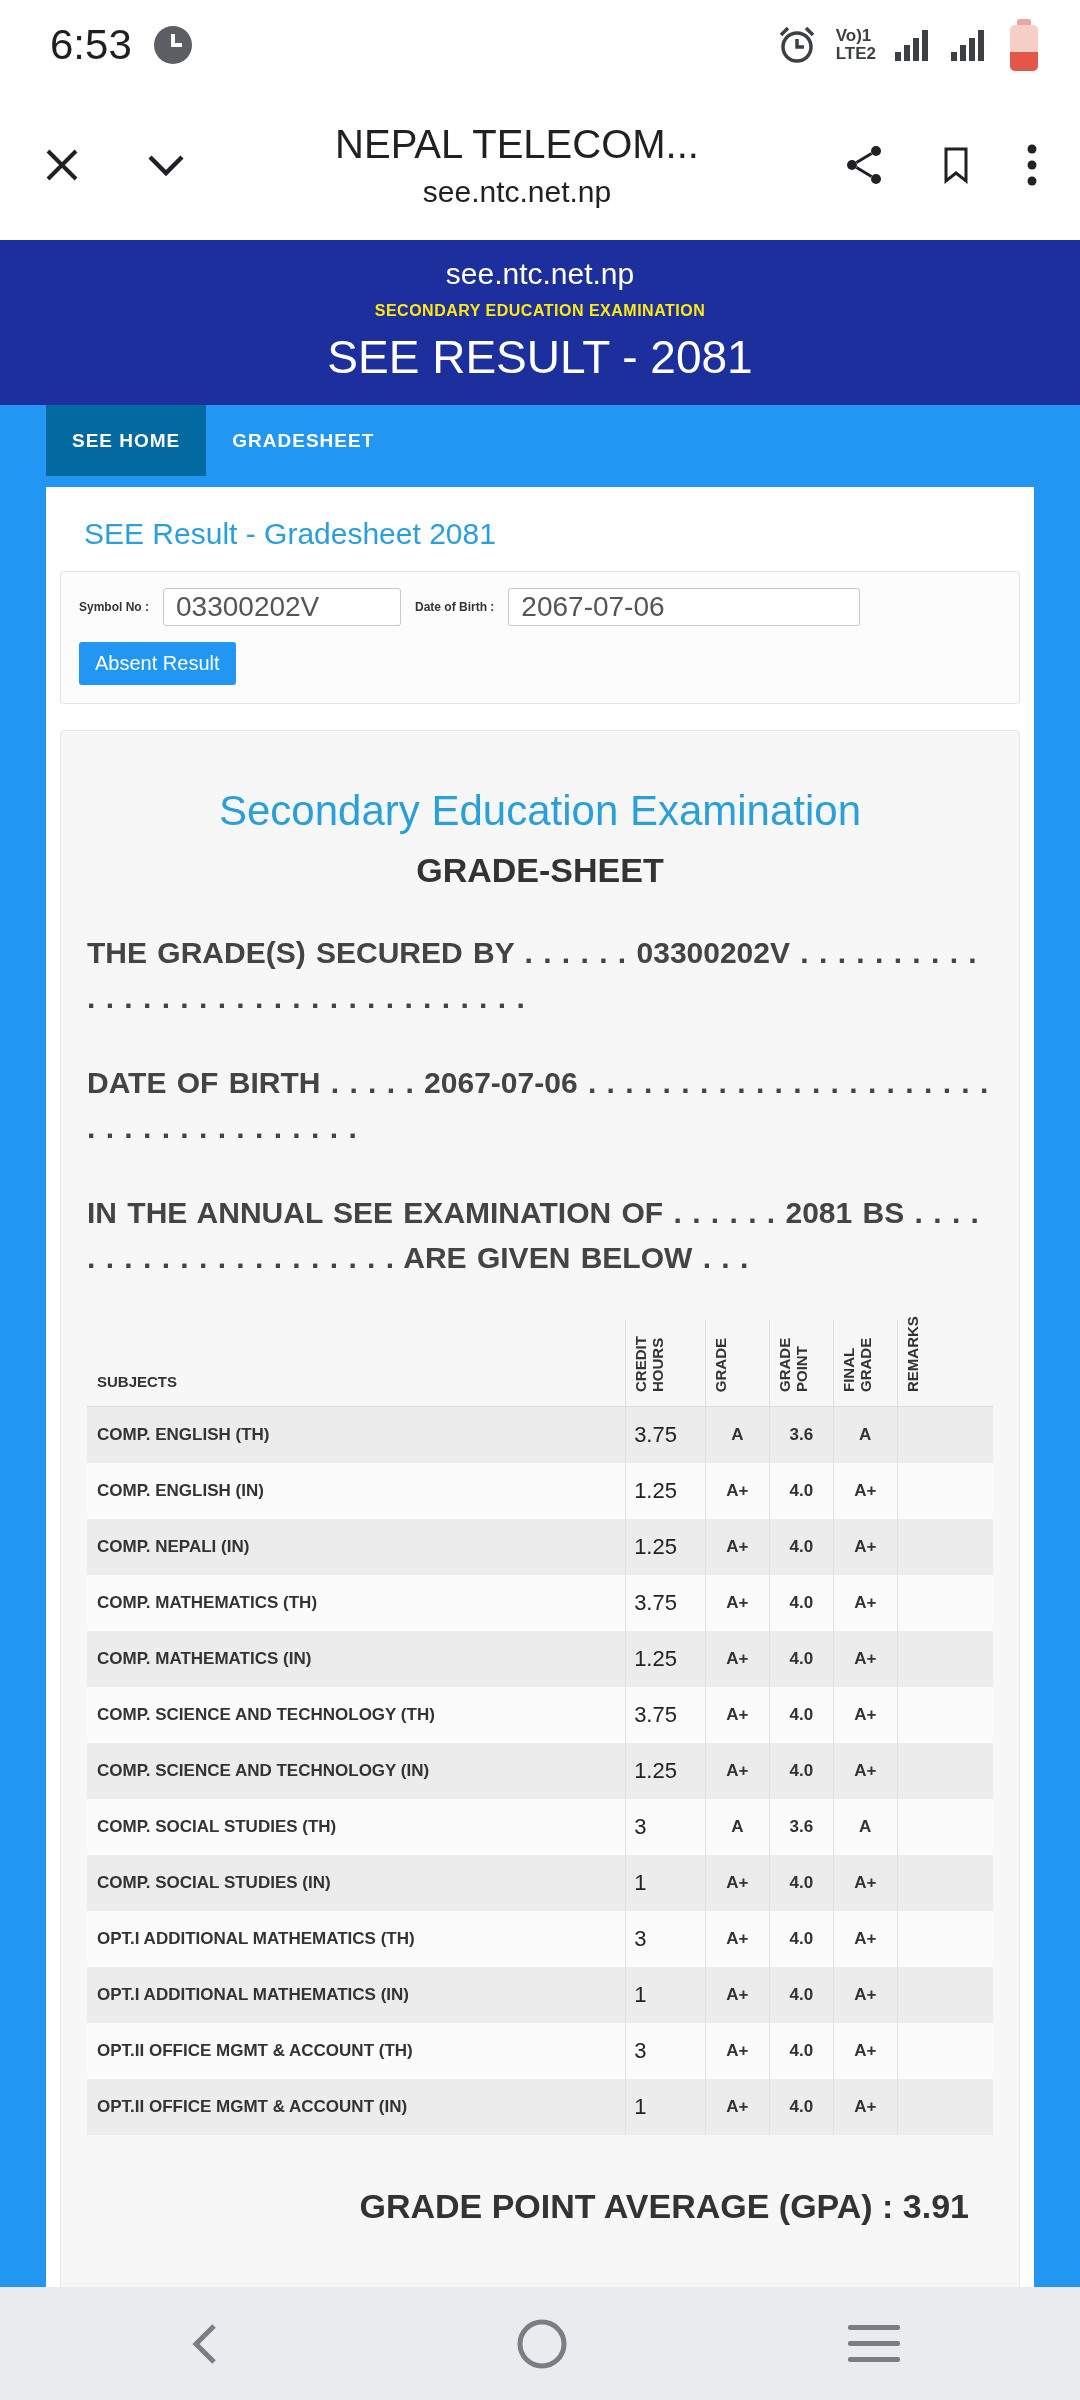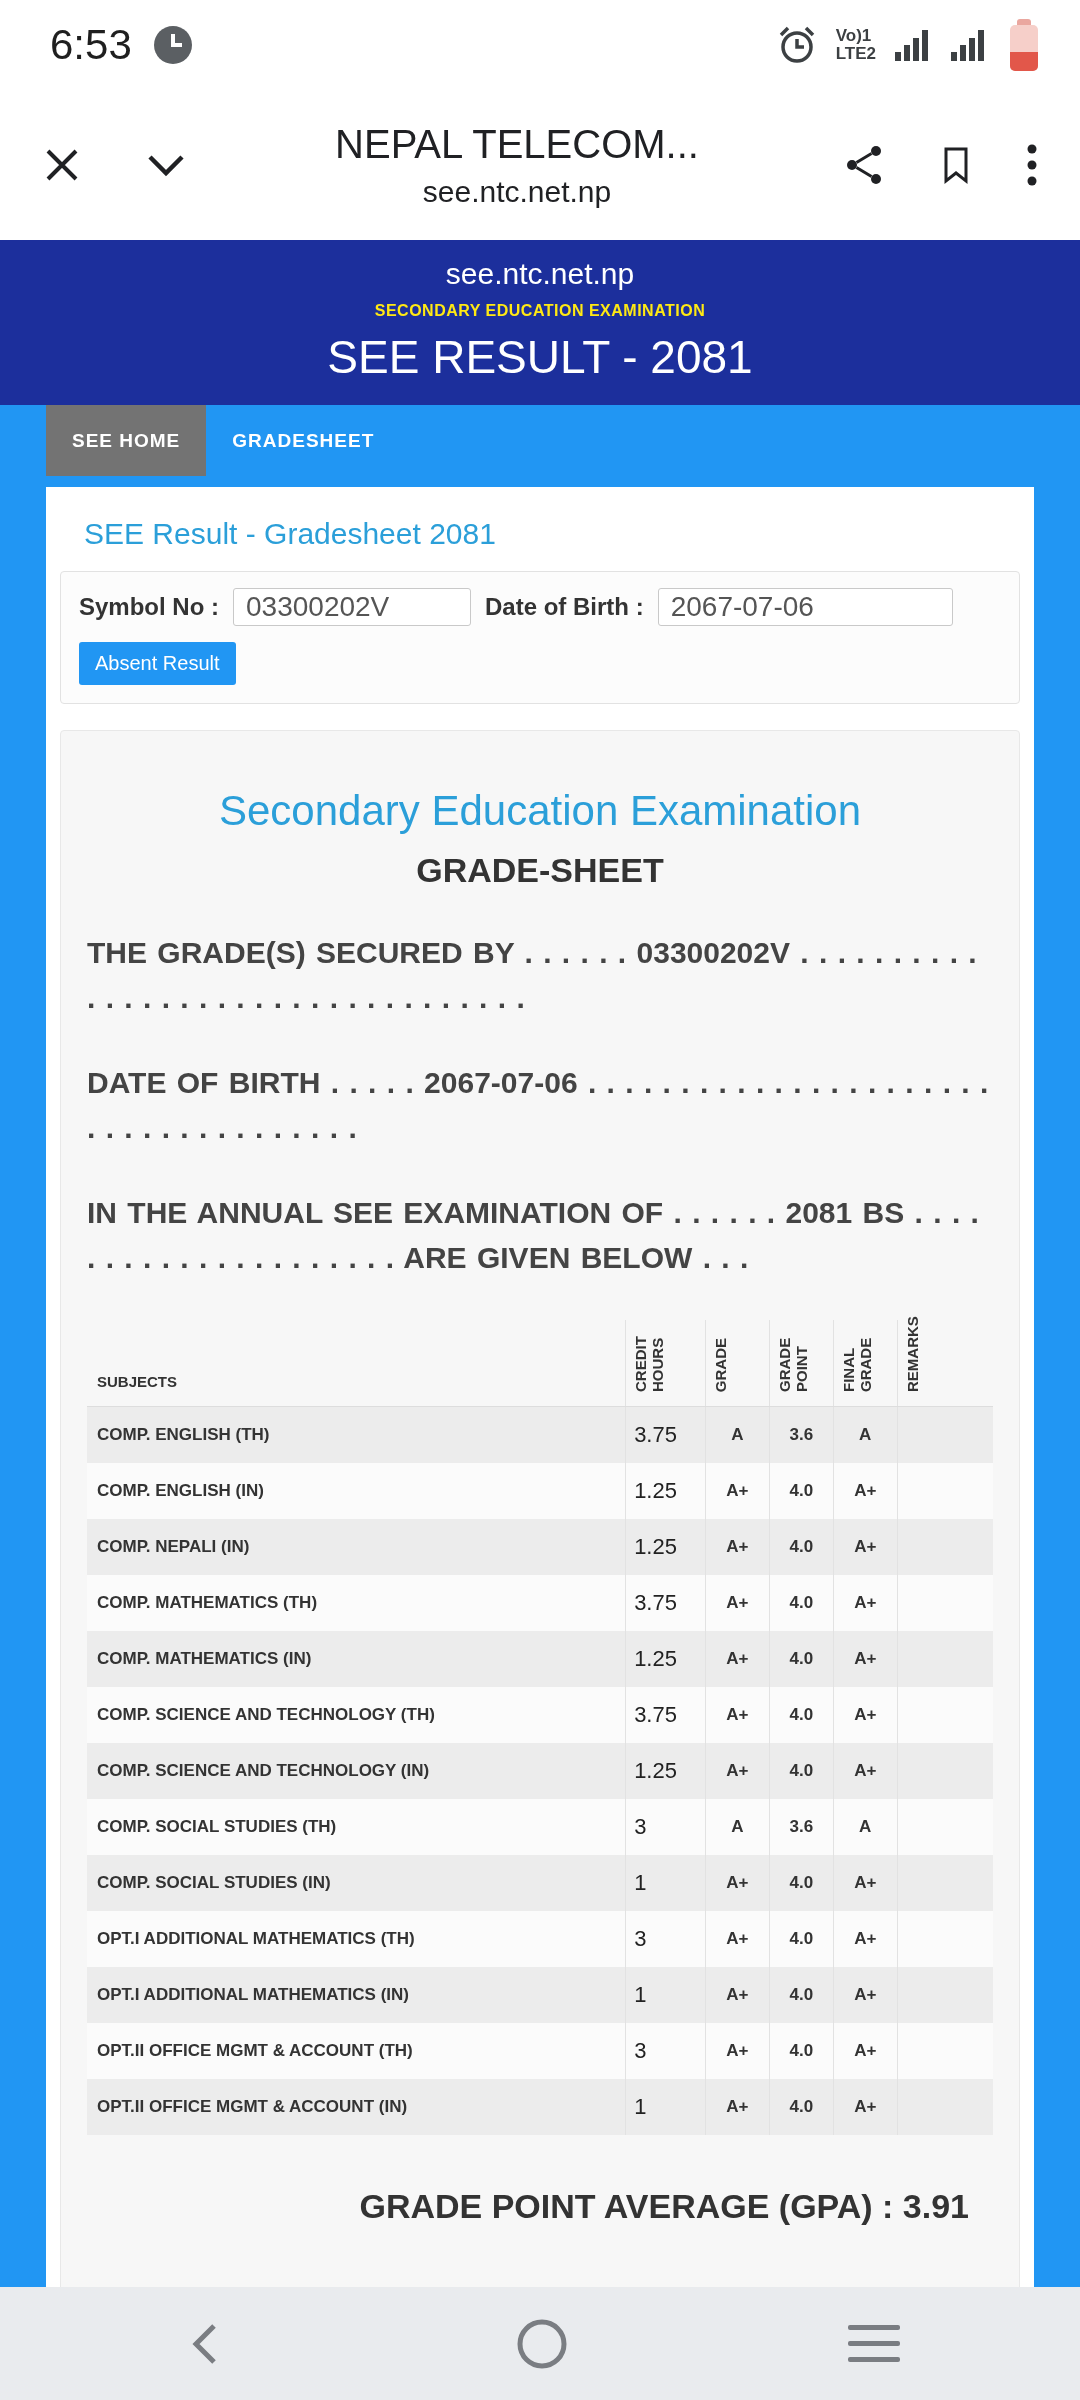--- a/index.html
+++ b/index.html
@@ -31,33 +31,33 @@
 
   
   .site-header { height:165px; background:#1c2f9c; display:flex; flex-direction:column; align-items:center; padding-top:16px; }
   .sh-domain { color:#ffffff; font-size:30px; line-height:36px; }
   .sh-subtitle { color:#ffe913; font-size:16px; font-weight:700; letter-spacing:0.5px; margin-top:10px; }
   .sh-title { color:#ffffff; font-size:46px; margin-top:10px; }
 
   
   .tab-bar { height:71px; background:#2196f3; display:flex; align-items:stretch; padding-left:46px; }
   .tab { display:flex; align-items:center; padding:0 26px; color:#fff; font-size:19px; font-weight:700; letter-spacing:1px; cursor:pointer; }
-  .tab.active { background:#737373; }
+  .tab.active { background:#0369a1; }
 
   
   .page-bg { position:relative; height:1924px; background:#2196f3; padding:11px 46px 0 46px; }
   .card { background:#fff; width:988px; min-height:1900px; padding:30px 14px 0 14px; }
   .breadcrumb { color:#2b9fd9; font-size:30px; margin-left:24px; }
 
   .form-panel { margin-top:20px; border:1px solid #e2e2e2; background:#fcfcfc; border-radius:4px; padding:16px 18px 18px 18px; }
   .form-row { display:flex; align-items:center; gap:14px; }
-  .form-label { font-size:24px; font-weight:700; color:#333; white-space:nowrap; }
+  .form-label { font-size:12px; font-weight:700; color:#333; white-space:nowrap; }
   .form-input { height:38px; border:1px solid #c9c9c9; border-radius:3px; background:#fff; font-size:28px; color:#555; padding:0 12px; font-family:"Liberation Sans", sans-serif; }
   .input-symbol { width:238px; }
-  .input-dob { width:295px; }
+  .input-dob { width:352px; }
   .search-btn { margin-top:16px; background:#2196f3; color:#fff; border:none; border-radius:3px; font-size:20px; padding:10px 16px; cursor:pointer; font-family:"Liberation Sans", sans-serif; }
 
   .gs-panel { margin-top:26px; border:1px solid #e8e8e8; background:#f7f7f7; border-radius:4px; padding:56px 26px 60px 26px; }
   .gs-title { text-align:center; color:#2b9fd9; font-size:42px; }
   .gs-subtitle { text-align:center; color:#333; font-size:34px; font-weight:700; margin-top:16px; }
   .gs-line { font-size:30px; font-weight:700; color:#444; line-height:45px; margin-top:40px; word-spacing:2px; }
 
   table.grades { width:100%; border-collapse:collapse; margin-top:40px; }
   th, td { text-align:left; }
   thead th { border-bottom:1px solid #ddd; }

